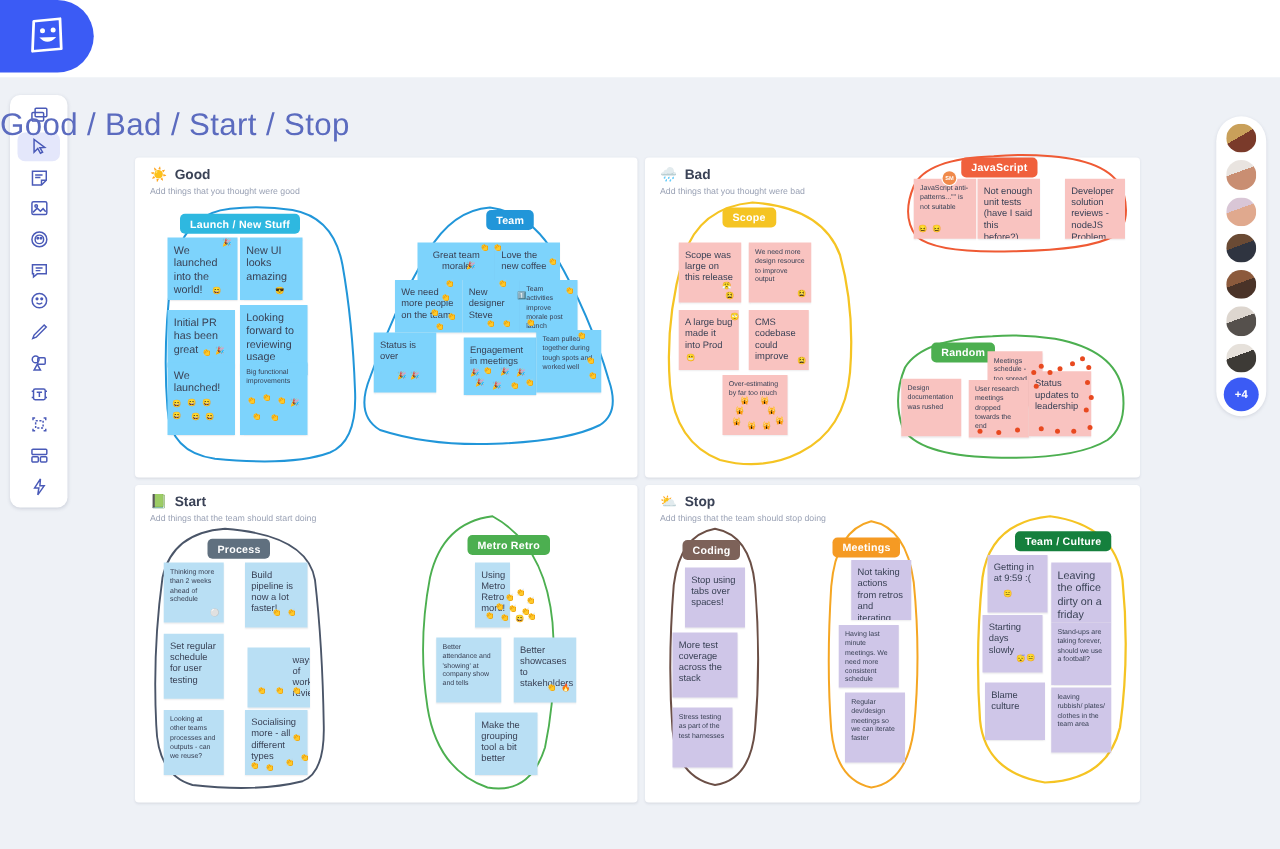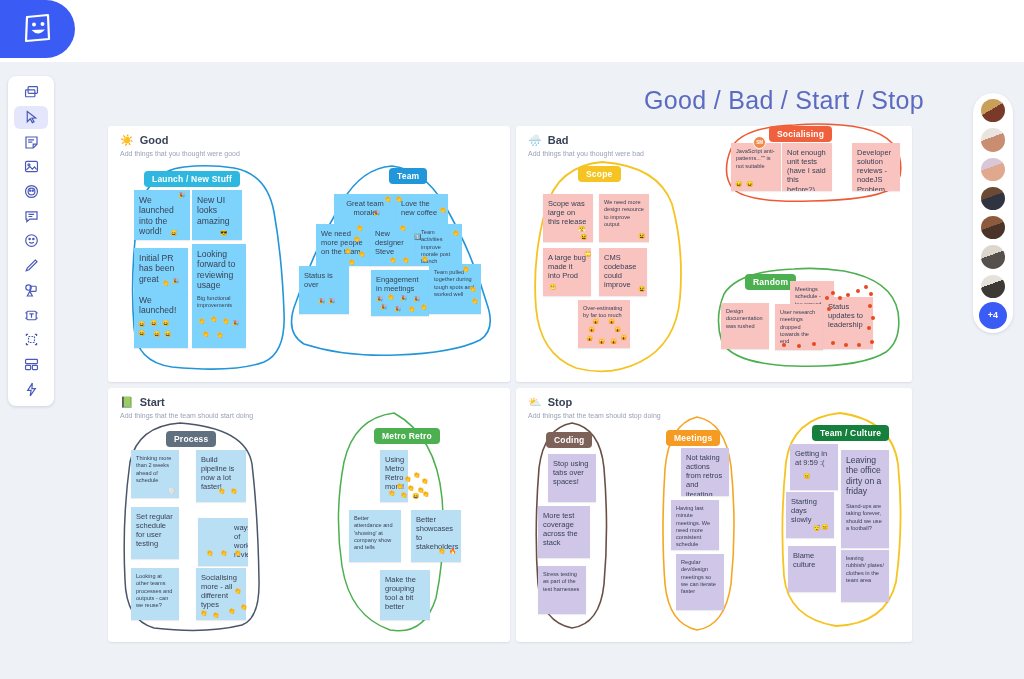--- a/index.html
+++ b/index.html
@@ -59,21 +59,21 @@
   .avatar .face { position:absolute; inset:0; }
   .av-more {
     width:28px;height:28px;border-radius:50%;
     background:#3b5bf5;color:#fff;font-size:9px;font-weight:bold;
     display:flex;align-items:center;justify-content:center;cursor:pointer;
   }
 
   
   #board-title {
     position:absolute; left:0; top:86px; width:924px;
-    text-align:right; font-size:25px; color:#5b6bbf;
+    text-align:left; font-size:25px; color:#5b6bbf;
     letter-spacing:.3px;
   }
 
   
   .quad {
     position:absolute; background:#ffffff; border-radius:3px;
     box-shadow:0 1px 2px rgba(70,80,110,.12);
   }
   #q-good  { left:108px; top:126px; width:402px; height:256px; }
   #q-bad   { left:516px; top:126px; width:396px; height:256px; }
@@ -369,21 +369,21 @@
   <span class="emo" style="left:70px;top:209px;">🙀</span>
   <span class="emo" style="left:82px;top:212px;">🙀</span>
   <span class="emo" style="left:94px;top:212px;">🙀</span>
   <span class="emo" style="left:104px;top:208px;">🙀</span>
 
   <div class="grp" style="left:205px;top:-5px;">
     <svg width="185" height="86" viewBox="0 0 185 86">
       <path d="M74 4 Q20 6 10 28 Q0 52 12 68 Q28 82 90 80 Q150 79 170 68 Q184 58 178 34 Q170 8 120 4 Q96 2 74 4 Z" fill="none" stroke="#ef5a34" stroke-width="1.6" stroke-linecap="round"></path>
     </svg>
   </div>
-  <div class="grp-label" style="left:253px;top:0px;background:#f0603c;">Socialising</div>
+  <div class="grp-label" style="left:253px;top:0px;background:#f0603c;">JavaScript</div>
 
   <div class="note small g-pink" style="left:215px;top:17px;width:50px;height:48px;">JavaScript anti-patterns..."" is not suitable</div>
   <div class="badge-sm" style="left:237px;top:10px;">SM</div>
   <span class="emo" style="left:219px;top:55px;">😖</span>
   <span class="emo" style="left:230px;top:55px;">😖</span>
   <div class="note g-pink" style="left:266px;top:17px;width:50px;height:48px;">Not enough unit tests (have I said this before?)</div>
   <div class="note g-pink" style="left:336px;top:17px;width:48px;height:48px;">Developer solution reviews - nodeJS Problem</div>
 
   <div class="grp" style="left:198px;top:140px;">
     <svg width="190" height="104" viewBox="0 0 190 104">

